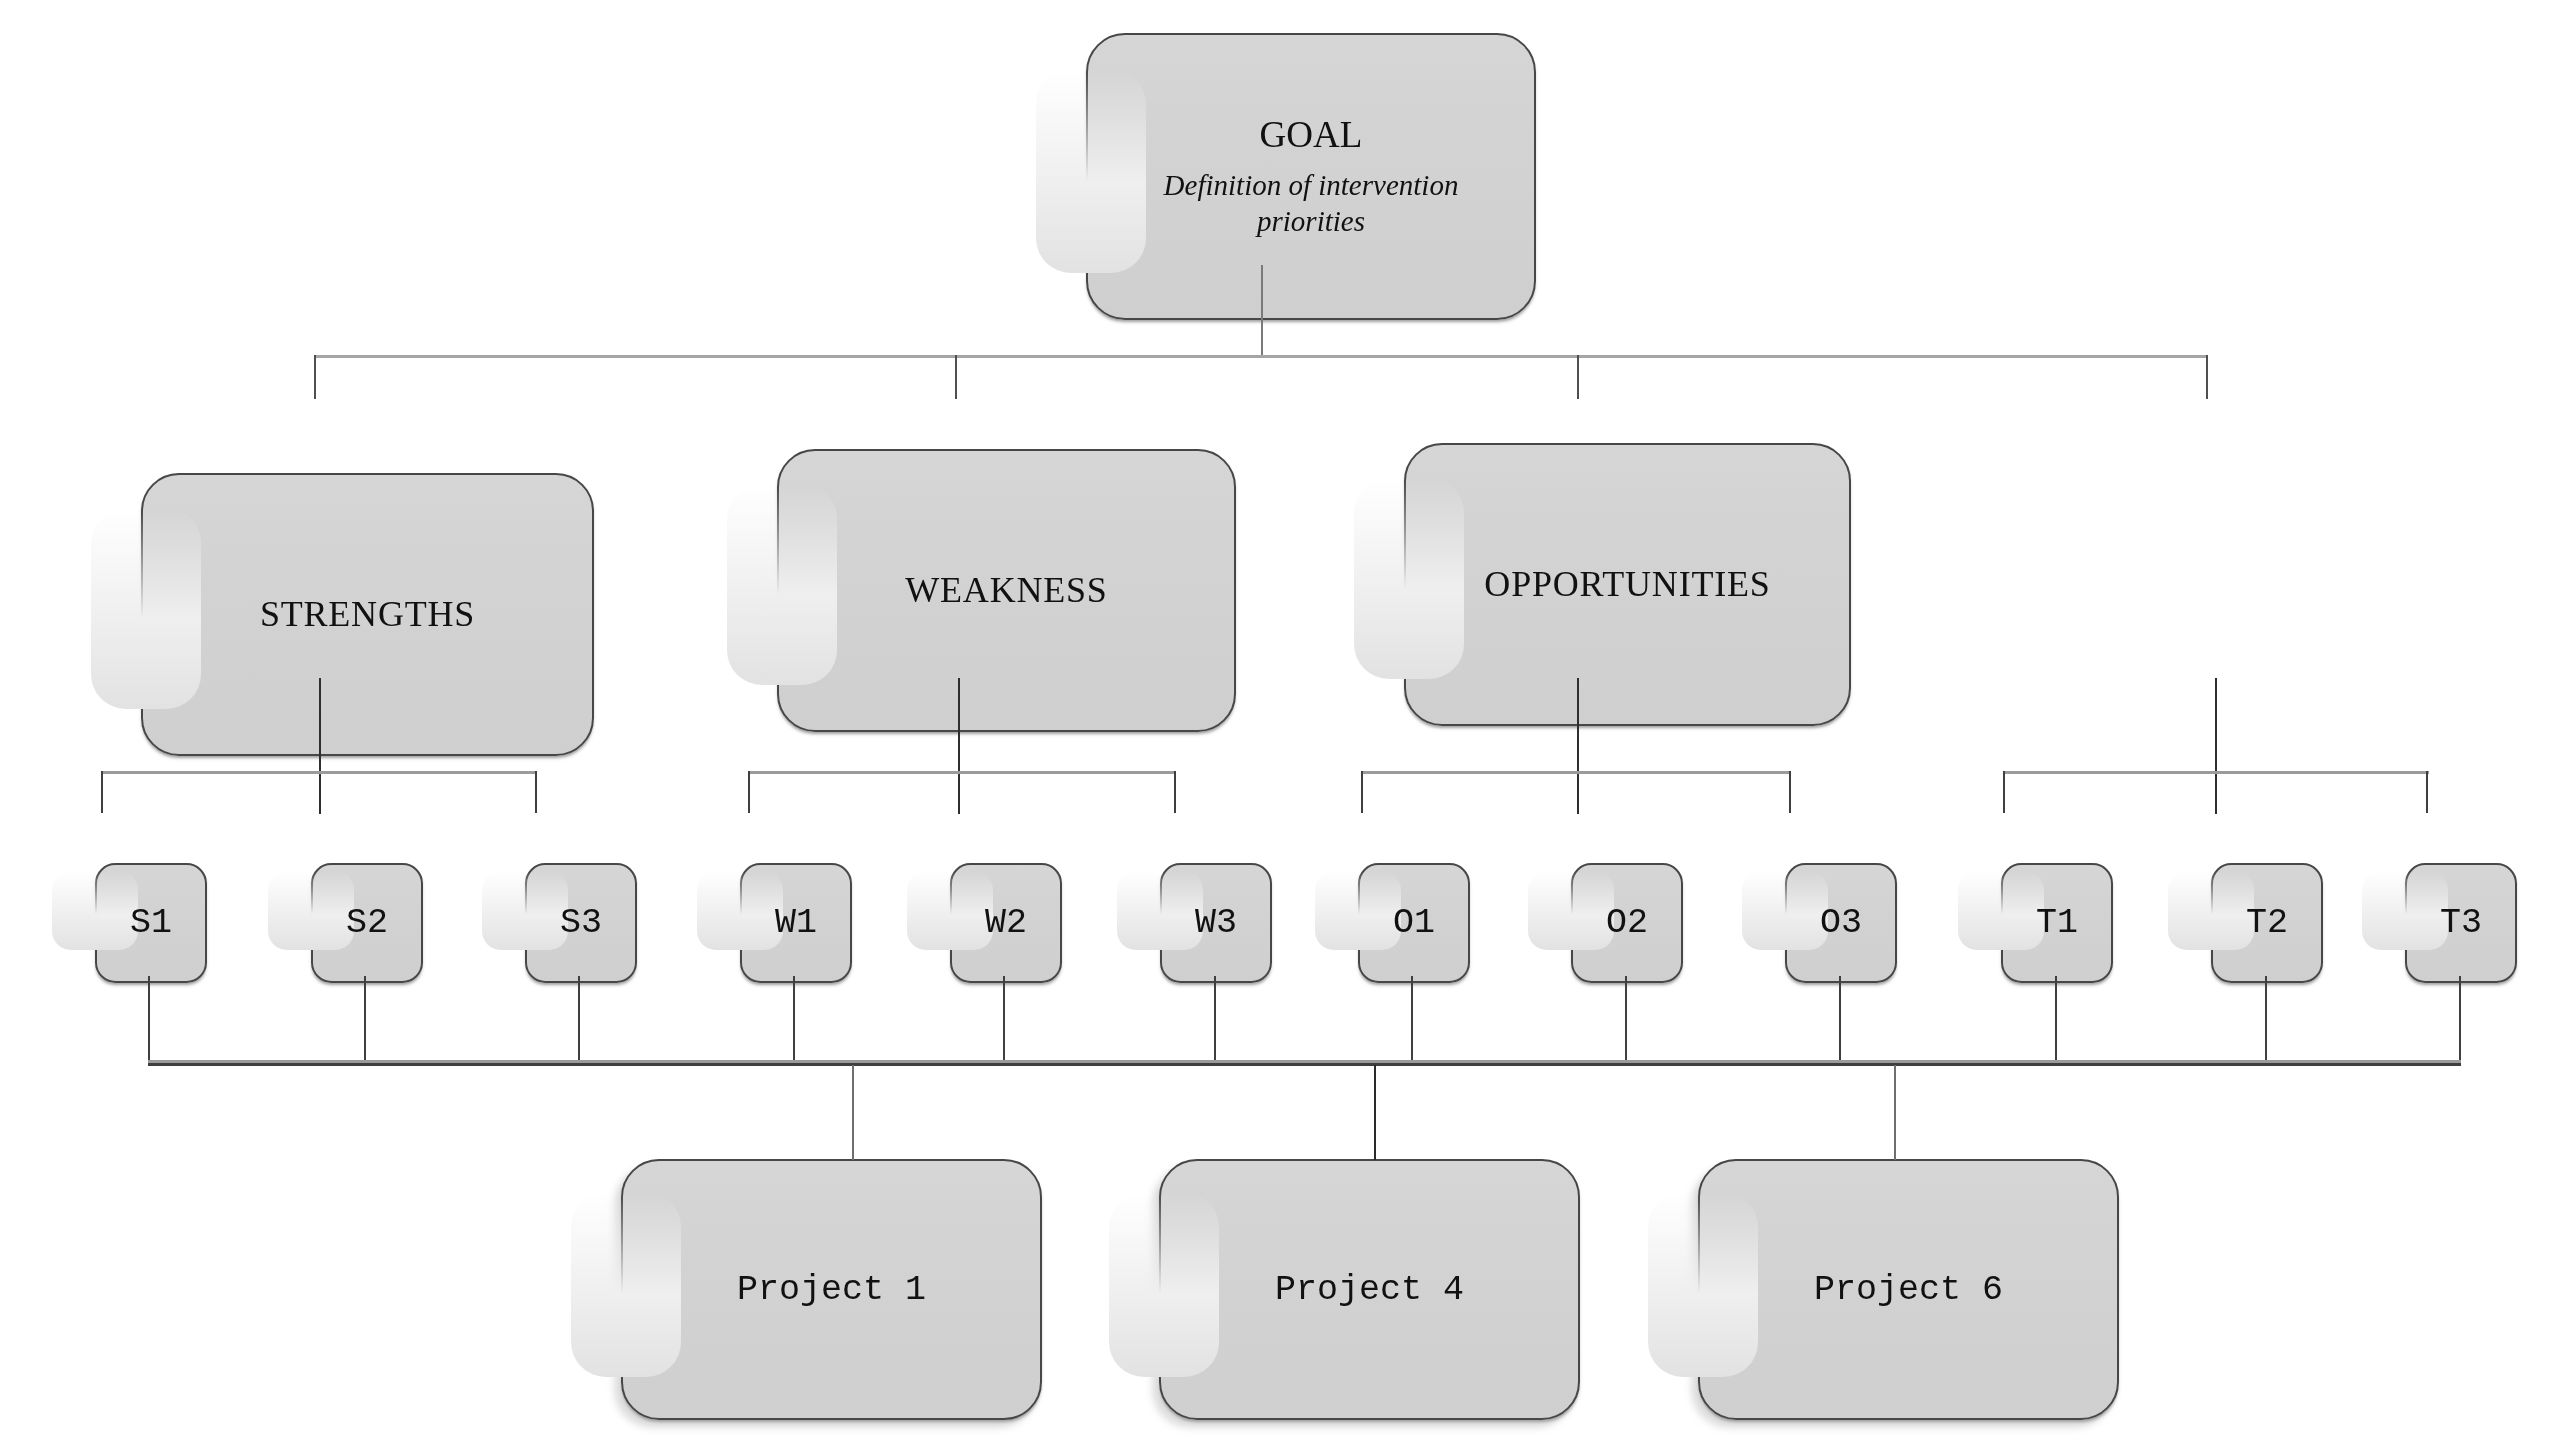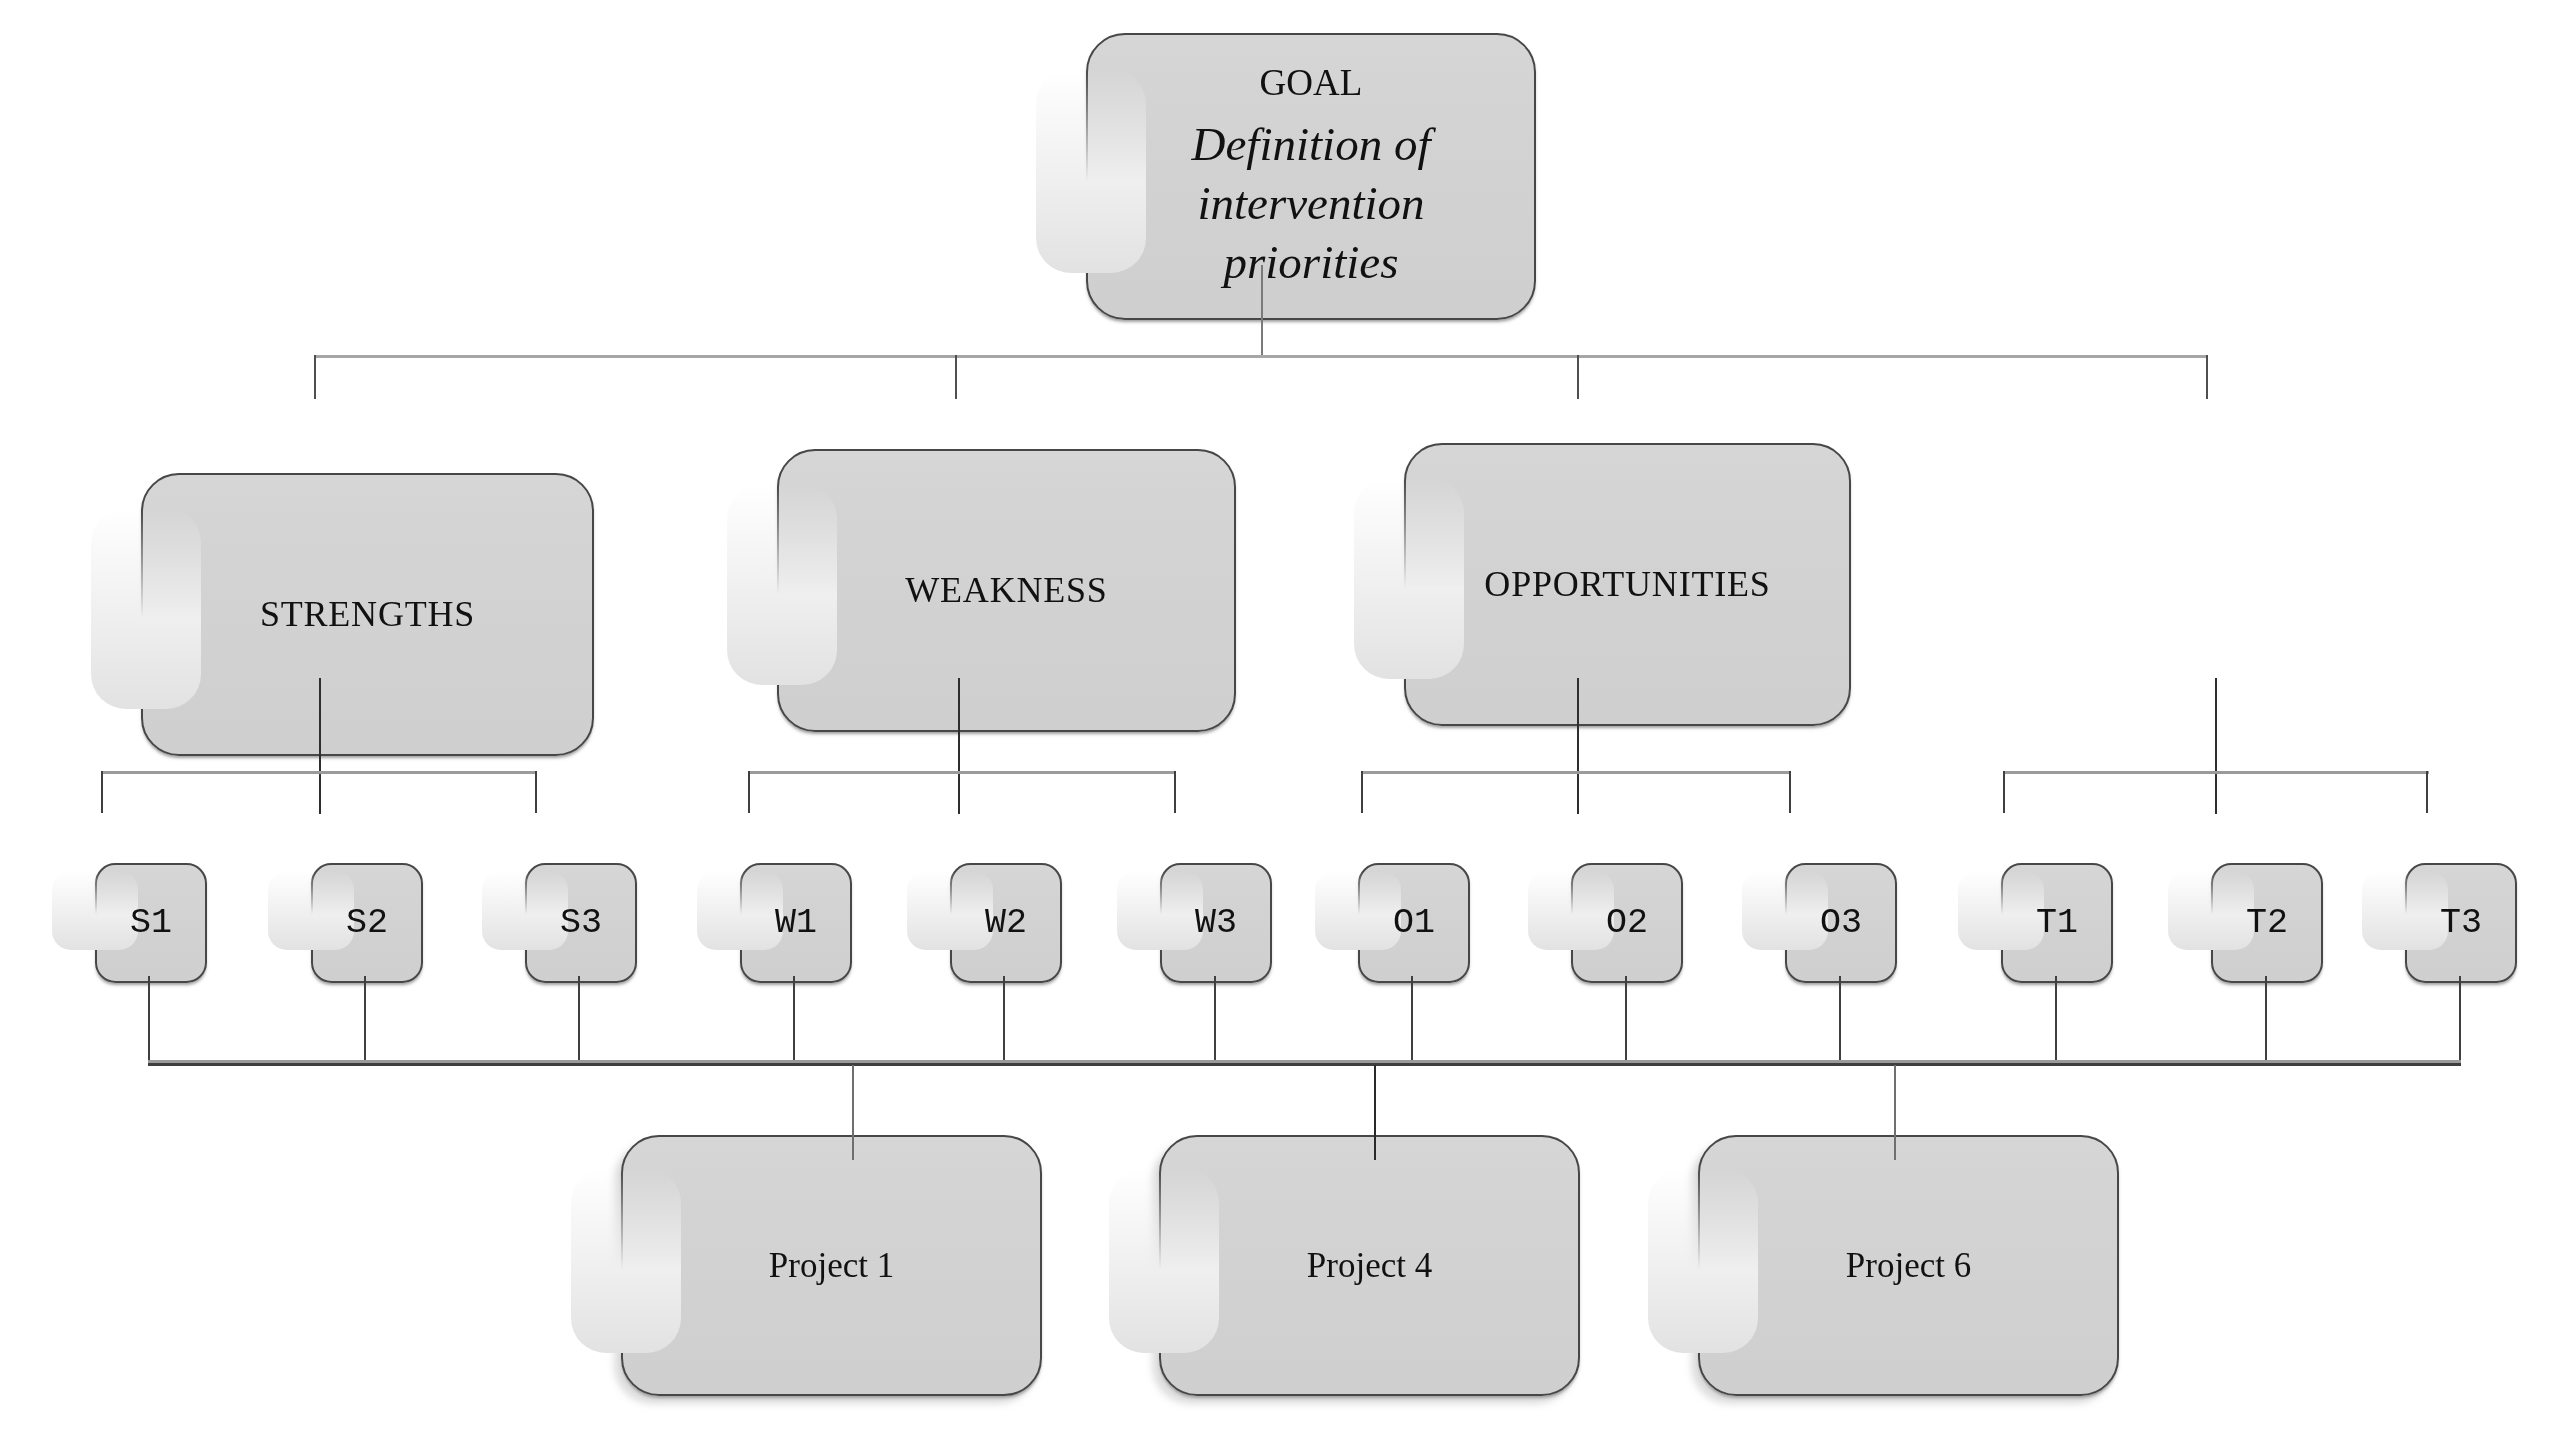--- a/index.html
+++ b/index.html
@@ -21,31 +21,31 @@
     left:-52px;top:12%;height:72%;width:110px;border-radius:35px;
     background:linear-gradient(180deg,rgba(255,255,255,0) 0%,#efefef 55%,#e2e2e2 100%);
   }
   .lvl1{border-radius:39px;font-size:37px;}
   .lvl2{border-radius:38px;font-size:36px;letter-spacing:0.8px;}
   .sub{border-radius:20.4px;font-size:35px;font-family:Liberation Mono, monospace;}
   .sub::before{left:-45px;top:6.3px;height:68%;width:86px;border-radius:19px;}
   .proj{border-radius:38px;font-size:35px;
         box-shadow:-6.3px 7.8px 7.8px rgba(160,160,160,.35),0 3.1px 3.1px -1.6px rgba(80,80,80,.55);}
   .goal-title{margin-bottom:9.4px;}
-  .goal-sub{font-style:italic;font-size:47px;max-width:408px;line-height:1.25;}
+  .goal-sub{font-style:italic;font-size:29px;max-width:408px;line-height:1.25;}
   
   .h{position:absolute;z-index:3;height:3.1px;background:var(--rail,#a6a6a6);}
   .v{position:absolute;z-index:3;width:2.4px;background:var(--line,#3f3f3f);}
   #goal{left:1086px;top:33px;width:446px;height:283px;}
   #c-strengths{left:141px;top:473px;width:449px;height:279px;align-items:center;}
   #c-weakness{left:777px;top:449px;width:455px;height:279px;}
   #c-opportunities{left:1404px;top:443px;width:443px;height:279px;}
   #c-threats{left:2046px;top:449px;width:442px;height:279px;}
   .sub{top:863px;width:108px;height:116px;}
-  .proj{top:1135px;width:417px;height:257px;}
+  .proj{top:1159px;width:417px;height:257px;font-family:Liberation Mono, monospace;}
 </style>
 </head>
 <body>
 
 <div id="stage">
 
   <div class="v" style="left:1261px;top:265px;height:93px;background:#7a7a7a;"></div>
   <div class="h" style="left:314px;top:355px;width:1894px;"></div>
   <div class="v" style="left:314px;top:355px;height:44px;background:#4f4f4f;"></div>
   <div class="v" style="left:955px;top:355px;height:44px;background:#4f4f4f;"></div>

